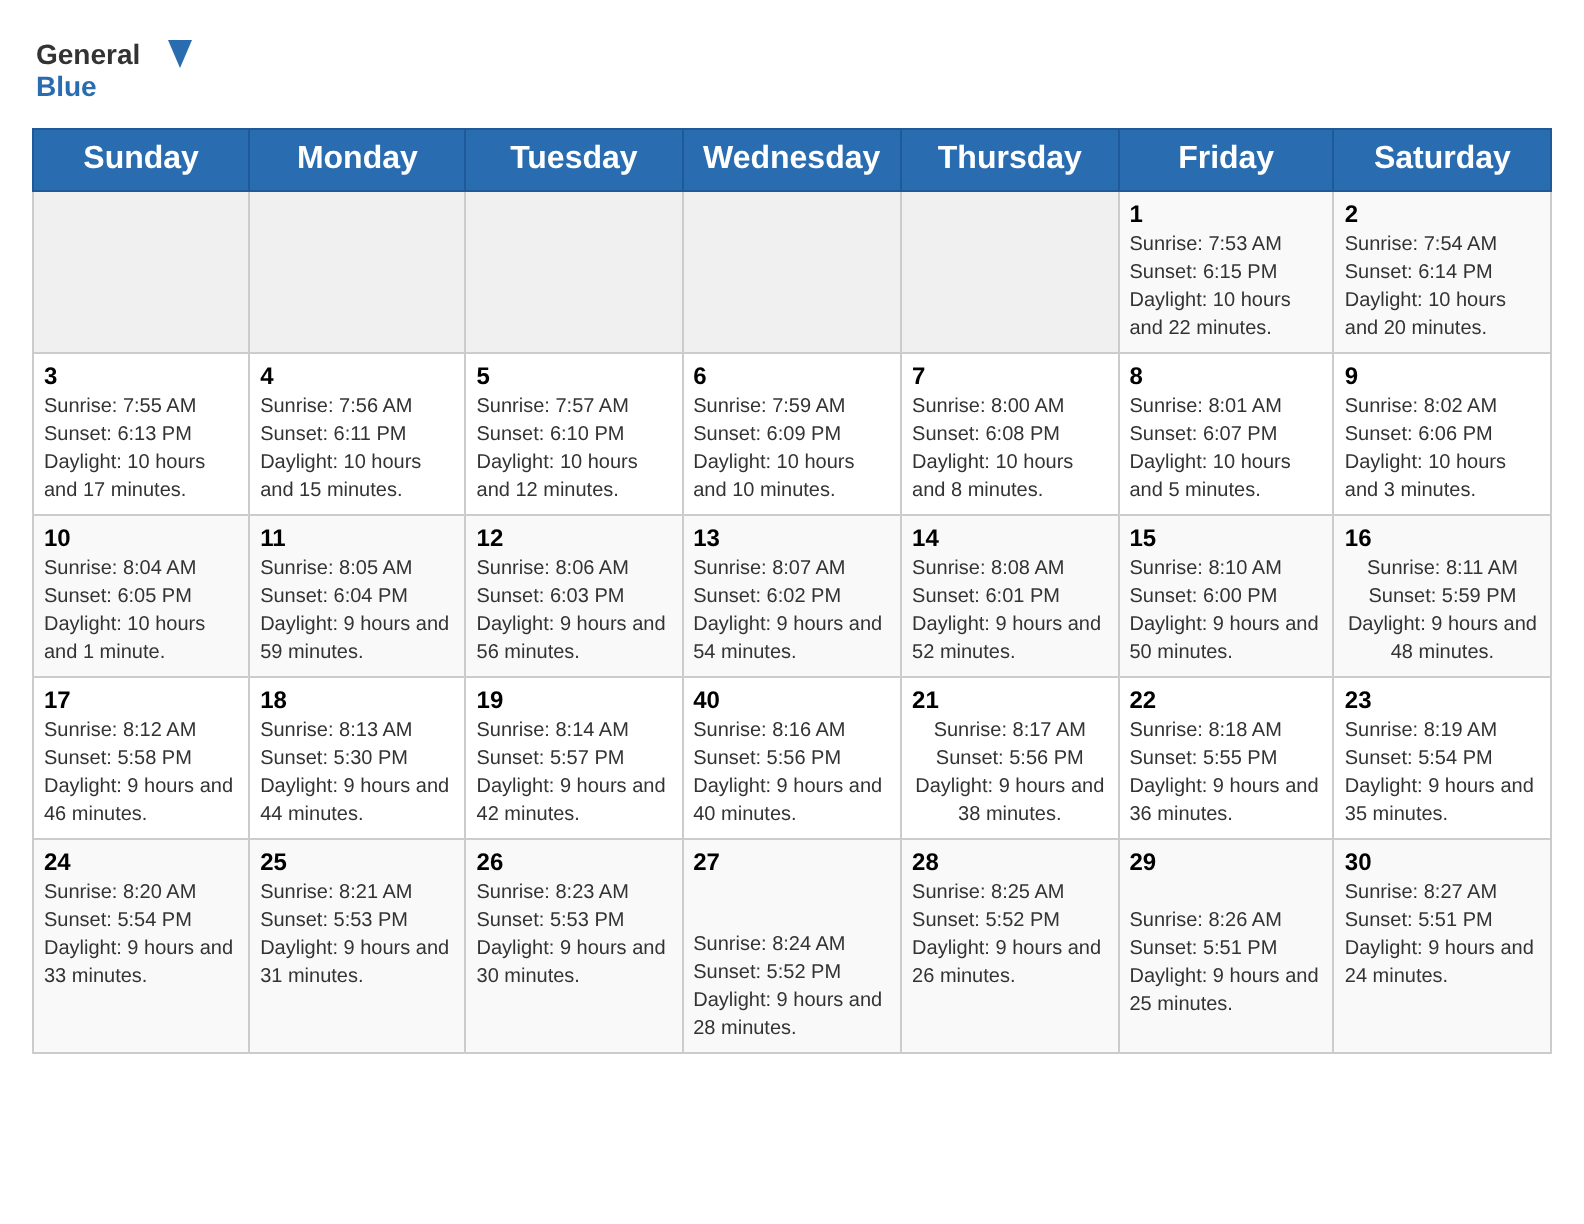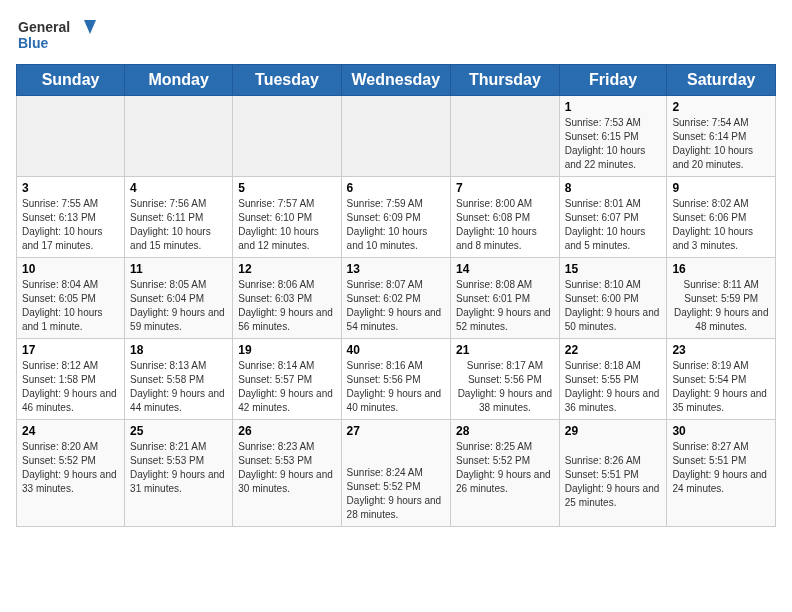--- a/index.html
+++ b/index.html
@@ -206,27 +206,27 @@
           <div class="day-number">16</div>
           <div class="day-info" style="white-space: pre-line; text-align: center;">Sunrise: 8:11 AM
 Sunset: 5:59 PM
 Daylight: 9 hours and 48 minutes.</div>
         </td>
       </tr>
       <tr>
         <td>
           <div class="day-number">17</div>
           <div class="day-info" style="white-space: pre-line;">Sunrise: 8:12 AM
-Sunset: 1:58 PM
+Sunset: 5:58 PM
 Daylight: 9 hours and 46 minutes.</div>
         </td>
         <td>
           <div class="day-number">18</div>
           <div class="day-info" style="white-space: pre-line;">Sunrise: 8:13 AM
-Sunset: 5:58 PM
+Sunset: 5:30 PM
 Daylight: 9 hours and 44 minutes.</div>
         </td>
         <td>
           <div class="day-number">19</div>
           <div class="day-info" style="white-space: pre-line;">Sunrise: 8:14 AM
 Sunset: 5:57 PM
 Daylight: 9 hours and 42 minutes.</div>
         </td>
         <td>
           <div class="day-number">40</div>
@@ -250,21 +250,21 @@
           <div class="day-number">23</div>
           <div class="day-info" style="white-space: pre-line;">Sunrise: 8:19 AM
 Sunset: 5:54 PM
 Daylight: 9 hours and 35 minutes.</div>
         </td>
       </tr>
       <tr>
         <td>
           <div class="day-number">24</div>
           <div class="day-info" style="white-space: pre-line;">Sunrise: 8:20 AM
-Sunset: 5:52 PM
+Sunset: 5:54 PM
 Daylight: 9 hours and 33 minutes.</div>
         </td>
         <td>
           <div class="day-number">25</div>
           <div class="day-info" style="white-space: pre-line;">Sunrise: 8:21 AM
 Sunset: 5:53 PM
 Daylight: 9 hours and 31 minutes.</div>
         </td>
         <td>
           <div class="day-number">26</div>

